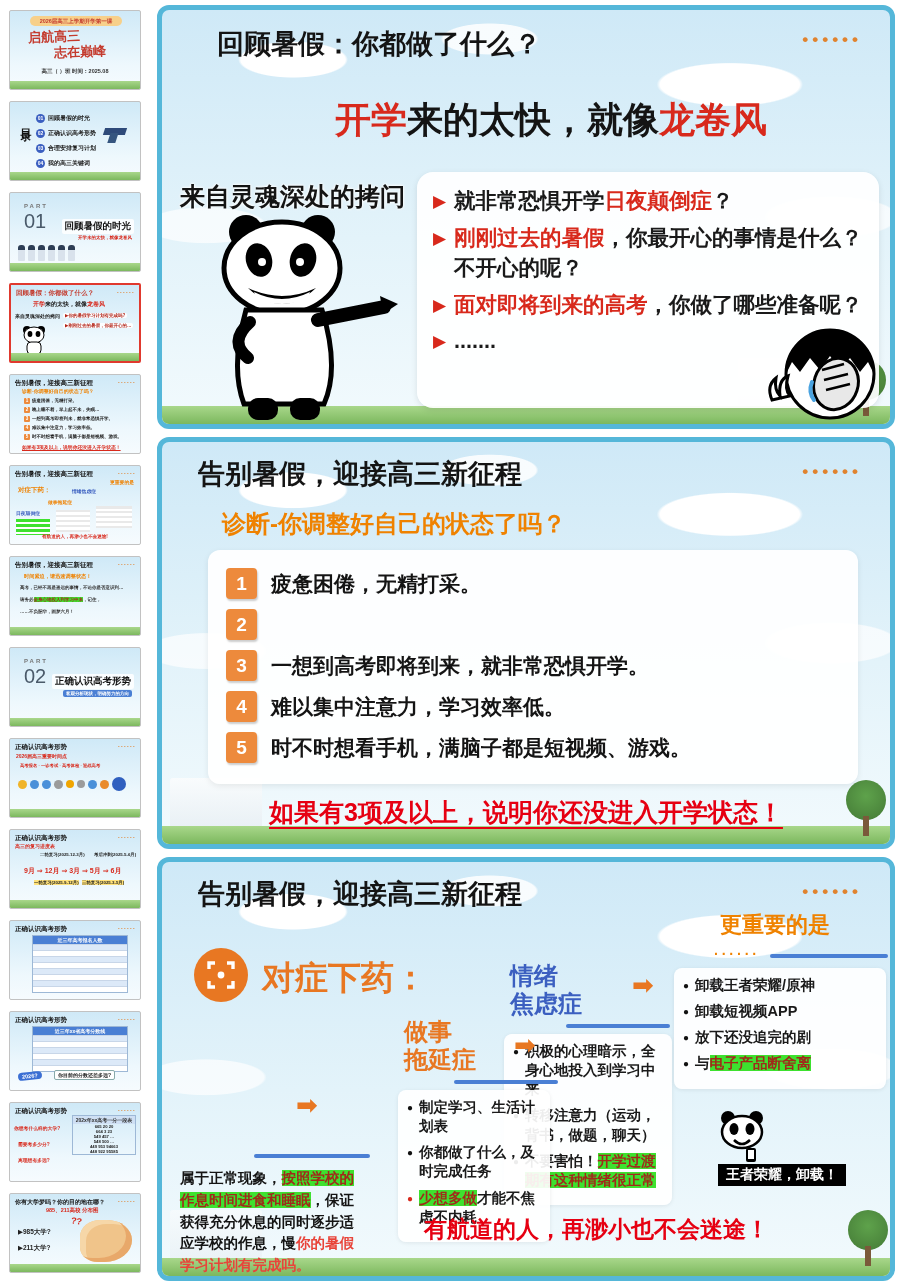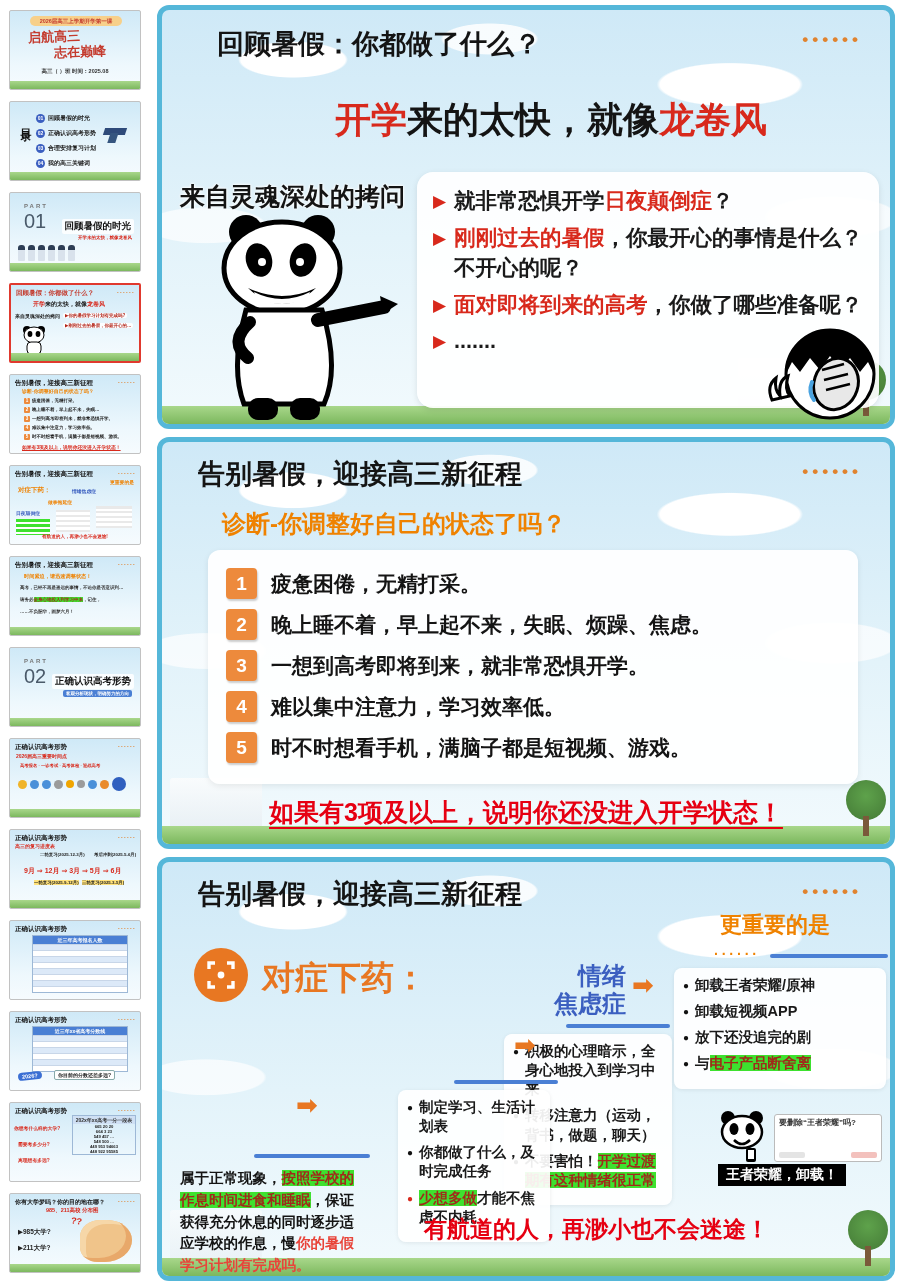--- a/index.html
+++ b/index.html
@@ -94,21 +94,21 @@
   .warning{position:absolute;left:0;right:0;top:354px;text-align:center;font-size:25px;font-weight:900;color:#e60012;
            text-decoration:underline;text-underline-offset:6px;}
 
   
   .more-label{position:absolute;left:558px;top:48px;font-size:22px;font-weight:900;color:#ef8200;white-space:nowrap;}
   .mdots{position:absolute;left:552px;top:84px;color:#ef8200;font-size:14px;letter-spacing:3px;font-weight:900;}
   .bline{position:absolute;height:4px;background:#4a7fd4;border-radius:2px;}
   .remedy-ic{position:absolute;left:32px;top:86px;width:54px;height:54px;border-radius:50%;background:#e87722;
              display:flex;align-items:center;justify-content:center;}
   .remedy-tx{position:absolute;left:100px;top:94px;font-size:33px;font-weight:900;color:#e87722;white-space:nowrap;}
-  .sym-name{position:absolute;font-weight:900;text-align:right;line-height:1.15;white-space:nowrap;}
+  .sym-name{position:absolute;font-weight:900;text-align:left;line-height:1.15;white-space:nowrap;}
   .arrow{position:absolute;color:#e87722;font-size:26px;font-weight:900;}
   .cbox{position:absolute;background:rgba(255,255,255,.92);border-radius:8px;padding:8px 9px;box-shadow:0 1px 4px rgba(0,0,0,.08);}
   .citem{display:flex;font-size:14.5px;font-weight:700;color:#1a1a1a;line-height:1.32;margin-bottom:7px;}
   .cdot{font-size:10px;margin:3px 6px 0 0;color:#111;}
   .cdot.r{color:#d8291c;}
   .citem .ghl{background:#3ee12f;color:#a02a1a;}
   .daypara{position:absolute;left:18px;top:306px;width:188px;font-size:14.5px;font-weight:700;color:#141414;line-height:1.5;}
   .daypara .redtx{color:#e8443a;}
   .meme-dialog{position:absolute;left:612px;top:252px;width:108px;height:48px;background:#fff;border:1px solid #bbb;border-radius:3px;
                font-size:8px;font-weight:700;color:#333;padding:3px 4px;line-height:1.2;}
@@ -377,21 +377,20 @@
   <div class="dots">••••••</div>
   <div class="diag-sub">诊断-你调整好自己的状态了吗？</div>
 
   <div class="dbox">
     <div class="drow">
       <div class="dnum">1</div>
       <div class="dtext">疲惫困倦，无精打采。</div>
     </div>
     <div class="drow">
       <div class="dnum">2</div>
-      <div class="dtext">晚上睡不着，早上起不来，失眠、烦躁、焦虑。</div>
     </div>
     <div class="drow">
       <div class="dnum">3</div>
       <div class="dtext">一想到高考即将到来，就非常恐惧开学。</div>
     </div>
     <div class="drow">
       <div class="dnum">4</div>
       <div class="dtext">难以集中注意力，学习效率低。</div>
     </div>
     <div class="drow">
@@ -437,20 +436,24 @@
     <div class="citem">
         <span class="cdot">●</span>
         <span>转移注意力（运动，背书，做题，聊天）</span>
       </div>
     <div class="citem">
         <span class="cdot">●</span>
         <span><span>不要害怕！</span><span class="ghl">开学过渡期有这种情绪很正常</span></span>
       </div>
   </div>
 
+  <div class="sym-name" style="left:242px;top:156px;width:104px;font-size:24px;color:#e87722">
+    <div>做事</div>
+    <div>拖延症</div>
+  </div>
   <div class="arrow" style="left:352px;top:168px">➡</div>
   <div class="bline" style="left:292px;top:218px;width:104px"></div>
   <div class="cbox" style="left:236px;top:228px;width:152px">
     <div class="citem">
         <span class="cdot">●</span>
         <span>制定学习、生活计划表</span>
       </div>
     <div class="citem">
         <span class="cdot">●</span>
         <span>你都做了什么，及时完成任务</span>
@@ -489,23 +492,16 @@
   <svg width="54" height="54" viewBox="0 0 54 54" style="position:absolute;left:554px;top:248px">
     <circle cx="12" cy="8" r="7" fill="#000"></circle>
       <circle cx="40" cy="8" r="7" fill="#000"></circle>
     <ellipse cx="26" cy="22" rx="20" ry="16" fill="#fff" stroke="#000" stroke-width="2.5"></ellipse>
     <ellipse cx="18" cy="19" rx="4.5" ry="6" fill="#000"></ellipse>
       <ellipse cx="34" cy="19" rx="4.5" ry="6" fill="#000"></ellipse>
     <path d="M18 30 Q26 38 34 30" stroke="#000" stroke-width="2.5" fill="none"></path>
     <rect x="30" y="38" width="10" height="14" rx="2" fill="#000"></rect>
       <rect x="32" y="40" width="6" height="9" fill="#fff"></rect>
   </svg>
-  <div class="meme-dialog">
-    <span>要删除“王者荣耀”吗?</span>
-    <span class="btns">
-        <i></i>
-        <i class="del"></i>
-      </span>
-  </div>
   <div class="meme-cap">王者荣耀，卸载！</div>
 
   <div class="footerC">有航道的人，再渺小也不会迷途！</div>
 </div>
 
 </body></html>

